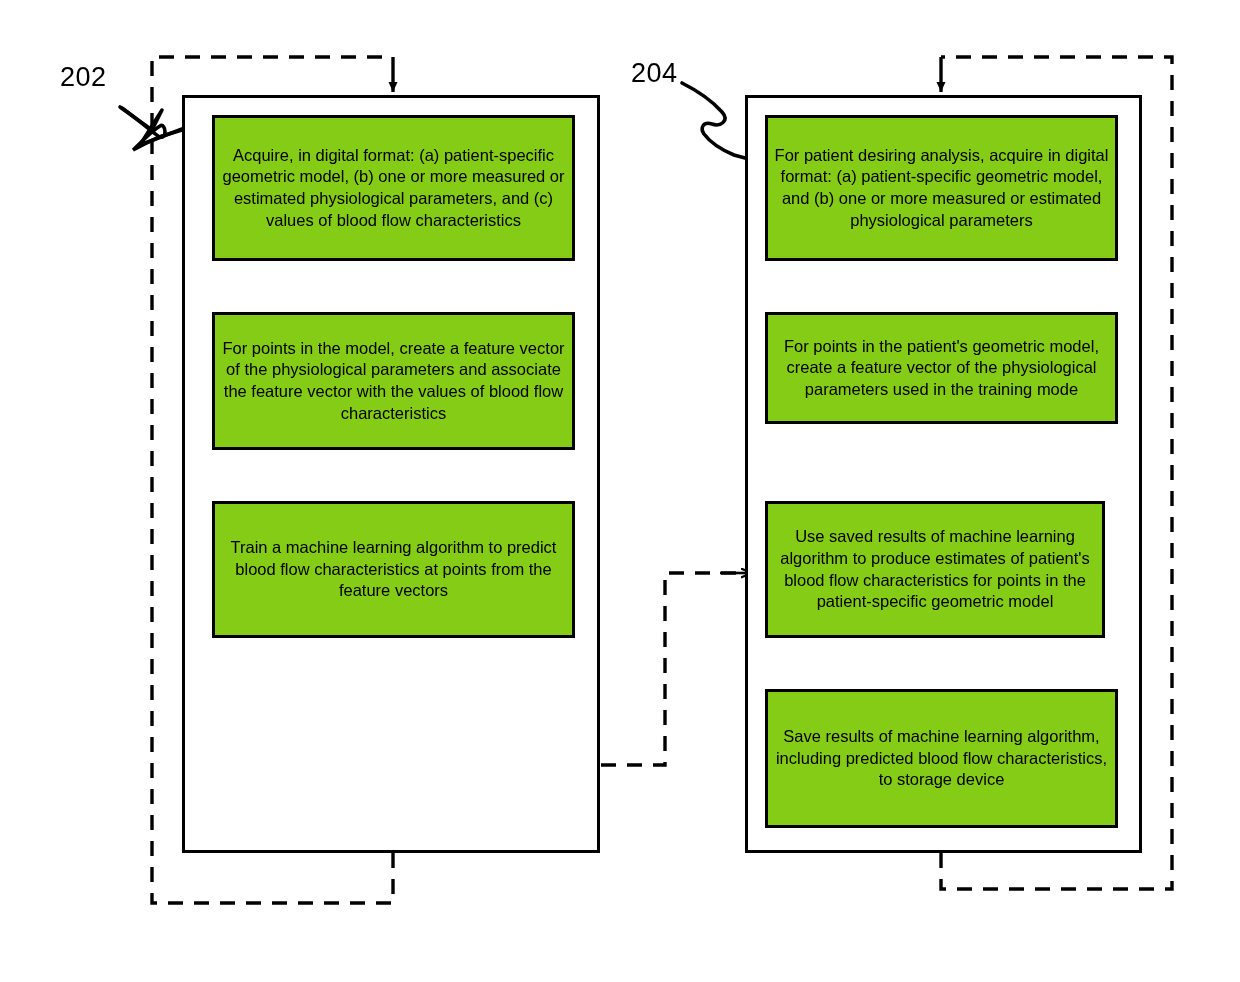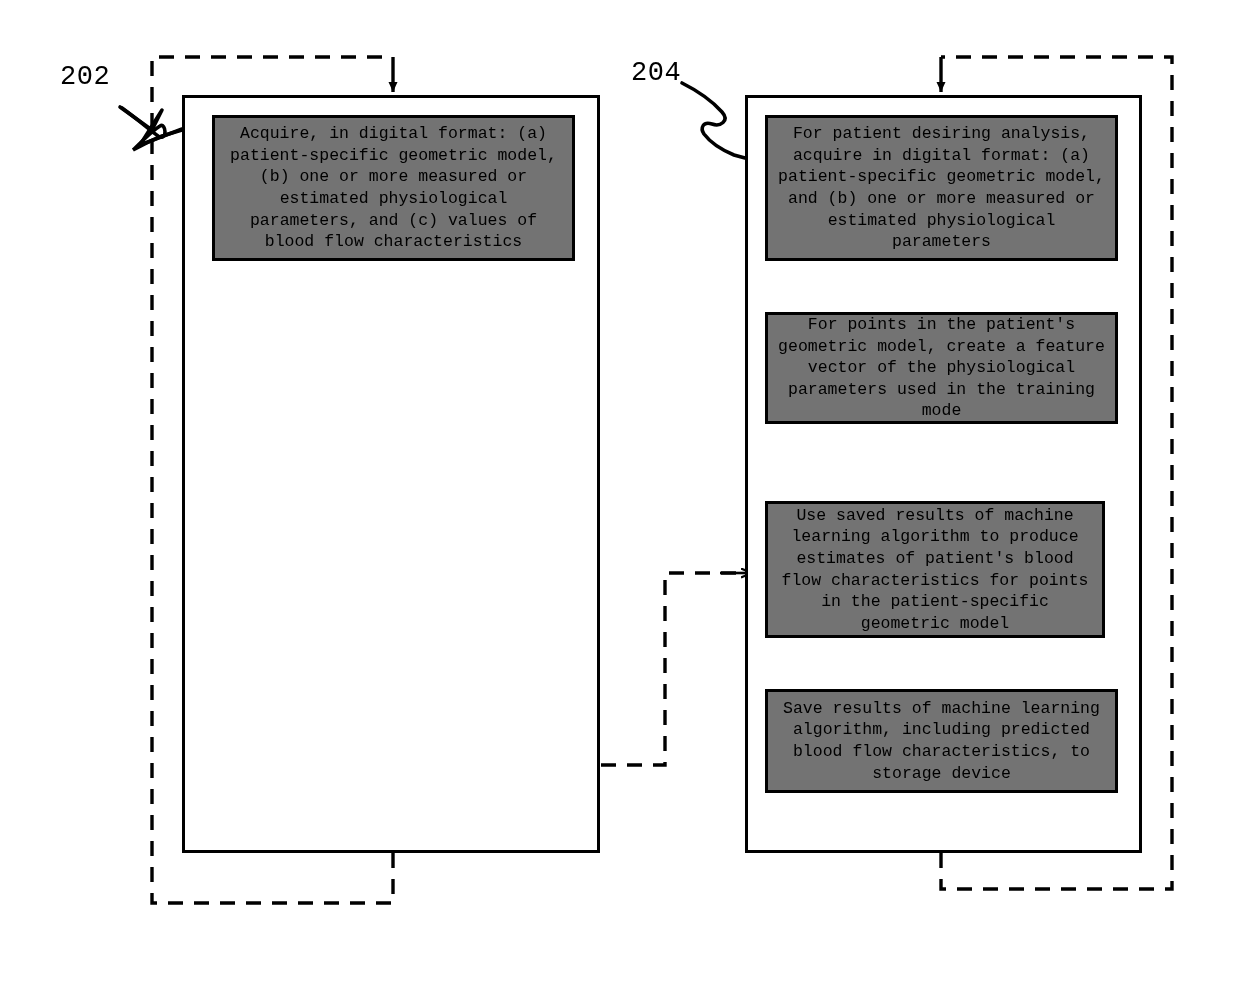--- a/index.html
+++ b/index.html
@@ -11,39 +11,38 @@
   body {
     font-family: "Liberation Sans", sans-serif;
     color: #000000;
   }
   #figure-root {
     position: relative;
     width: 1240px;
     height: 982px;
     background: #ffffff;
     overflow: hidden;
-    font-family: Liberation Mono, monospace;
   }
   #figure-svg {
     position: absolute;
     left: 0;
     top: 0;
     width: 1240px;
     height: 982px;
   }
   .outer-container {
     position: absolute;
     border: 3px solid #000000;
     background: #ffffff;
     box-sizing: border-box;
   }
   .step-box {
     position: absolute;
     border: 3px solid #000000;
-    background: #737373;
+    background: #84cc16;
     box-sizing: border-box;
     display: flex;
     align-items: center;
     justify-content: center;
     text-align: center;
     padding: 6px 6px;
     font-size: 16.5px;
     line-height: 1.31;
     color: #000000;
   }
@@ -134,34 +133,40 @@
   <div class="ref-label" style="left:60px; top:64px;">202</div>
 
   <div class="ref-label" style="left:631px; top:60px;">204</div>
 
   <div class="outer-container" style="left:182px; top:95px; width:418px; height:758px;"></div>
 
   <div class="step-box" style="left:212px; top:115px; width:363px; height:146px;">
     <span class="step-text">Acquire, in digital format: (a) patient-specific geometric model, (b) one or more measured or estimated physiological parameters, and (c) values of blood flow characteristics</span>
   </div>
 
+  <div class="step-box" style="left:212px; top:312px; width:363px; height:138px;">
+    <span class="step-text">For points in the model, create a feature vector of the physiological parameters and associate the feature vector with the values of blood flow characteristics</span>
+  </div>
 
+  <div class="step-box" style="left:212px; top:501px; width:363px; height:137px;">
+    <span class="step-text">Train a machine learning algorithm to predict blood flow characteristics at points from the feature vectors</span>
+  </div>
 
 
   <div class="outer-container" style="left:745px; top:95px; width:397px; height:758px;"></div>
 
   <div class="step-box" style="left:765px; top:115px; width:353px; height:146px;">
     <span class="step-text">For patient desiring analysis, acquire in digital format: (a) patient-specific geometric model, and (b) one or more measured or estimated physiological parameters</span>
   </div>
 
   <div class="step-box" style="left:765px; top:312px; width:353px; height:112px;">
     <span class="step-text">For points in the patient's geometric model, create a feature vector of the physiological parameters used in the training mode</span>
   </div>
 
   <div class="step-box" style="left:765px; top:501px; width:340px; height:137px;">
     <span class="step-text">Use saved results of machine learning algorithm to produce estimates of patient's blood flow characteristics for points in the patient-specific geometric model</span>
   </div>
 
-  <div class="step-box" style="left:765px; top:689px; width:353px; height:104px;">
+  <div class="step-box" style="left:765px; top:689px; width:353px; height:139px;">
     <span class="step-text">Save results of machine learning algorithm, including predicted blood flow characteristics, to storage device</span>
   </div>
 
 </div>
 
 </body></html>

